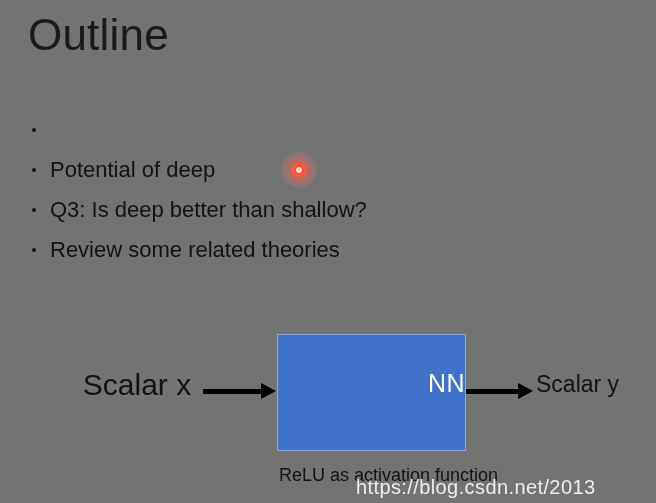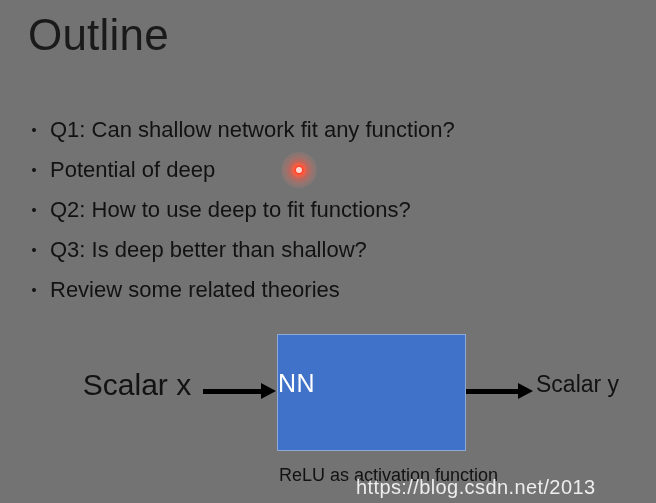--- a/index.html
+++ b/index.html
@@ -104,21 +104,21 @@
     position: absolute;
     left: 277px;
     top: 9px;
     width: 189px;
     height: 117px;
     background: #3f72c8;
     border: 1px solid #8ea9d6;
     box-sizing: border-box;
     display: flex;
     align-items: center;
-    justify-content: flex-start;
+    justify-content: flex-end;
   }
   #nn-box-label {
     color: #ffffff;
     font-size: 25px;
     font-weight: 400;
     letter-spacing: 0.5px;
     position: relative;
     top: -9px;
   }
 
@@ -209,29 +209,24 @@
 </head>
 <body>
 
 <div id="slide">
 
   <div id="slide-title">Outline</div>
 
   <ul id="bullet-list">
     <li>
       <span class="bullet-dot"></span>
-      <span>Q1: Can shallow network fit any function?</span>
     </li>
     <li>
       <span class="bullet-dot"></span>
       <span>Potential of deep</span>
-    </li>
-    <li>
-      <span class="bullet-dot"></span>
-      <span>Q2: How to use deep to fit functions?</span>
     </li>
     <li>
       <span class="bullet-dot"></span>
       <span>Q3: Is deep better than shallow?</span>
     </li>
     <li>
       <span class="bullet-dot"></span>
       <span>Review some related theories</span>
     </li>
   </ul>

